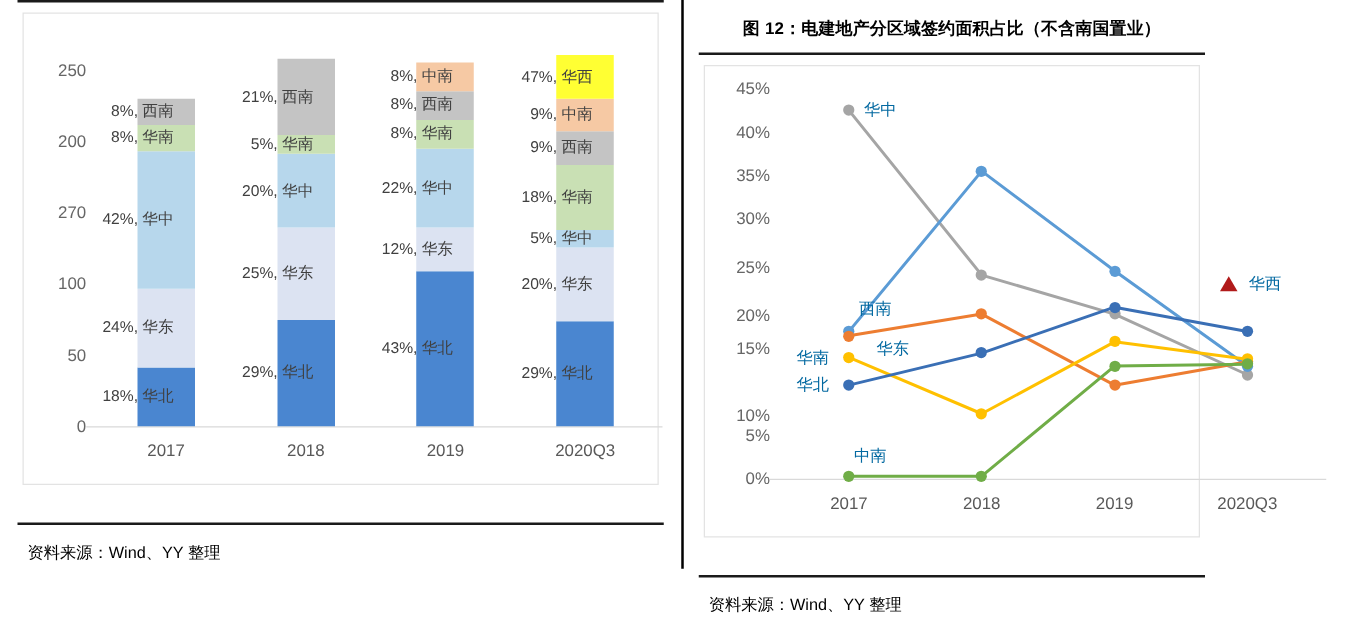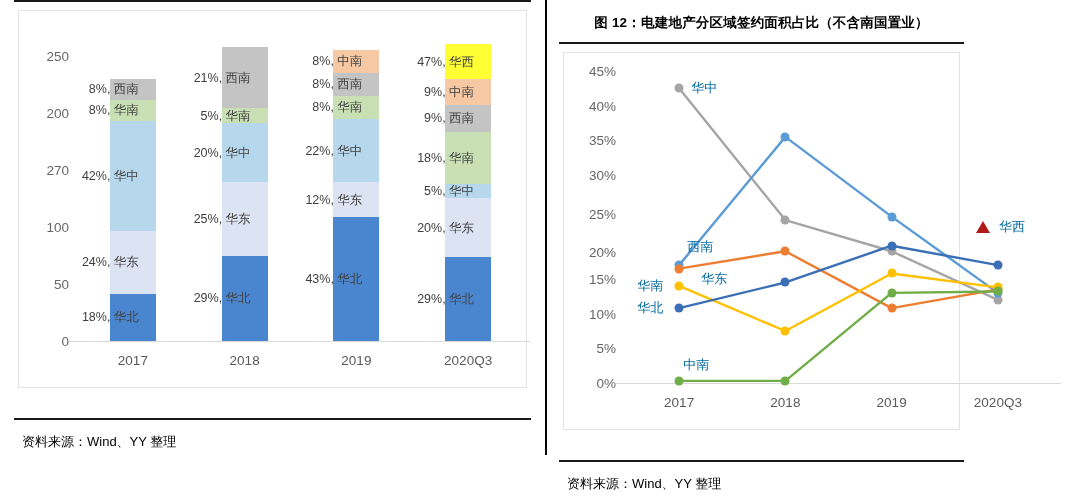--- a/index.html
+++ b/index.html
@@ -145,21 +145,21 @@
   <div class="vsep"></div>
 
   <div class="panel panel-right">
     <div class="fig-title">图 12：电建地产分区域签约面积占比（不含南国置业）</div>
     <div class="rule"></div>
 
     <div class="chart-box chart-right">
       <div class="plot" id="line-plot">
           <div class="ylab" style="top: 330px; left: 12px;">0%</div>
           <div class="ylab" style="top: 295.333px; left: 12px;">5%</div>
-          <div class="ylab" style="top: 261px; left: 12px;">10%</div>
+          <div class="ylab" style="top: 279px; left: 12px;">10%</div>
           <div class="ylab" style="top: 226px; left: 12px;">15%</div>
           <div class="ylab" style="top: 176px; left: 12px; margin-top: 23px;">20%</div>
           <div class="ylab" style="top: 145px; left: 12px; margin-top: 16px;">25%</div>
           <div class="ylab" style="top: 122px; left: 12px;">30%</div>
           <div class="ylab" style="top: 87.3333px; left: 12px;">35%</div>
           <div class="ylab" style="top: 52.6667px; left: 12px;">40%</div>
           <div class="ylab" style="top: 18px; left: 12px;">45%</div>
           <div class="gridbase" style="left: 52px; width: 445px; top: 330px;"></div>
           <svg width="513" height="376">
             <polyline points="115.125,35.333333333333314 221.375,167.06666666666666 327.625,198.26666666666668 433.875,246.8" fill="none" stroke="#a5a5a5" stroke-width="2.4" stroke-linejoin="round"></polyline>

